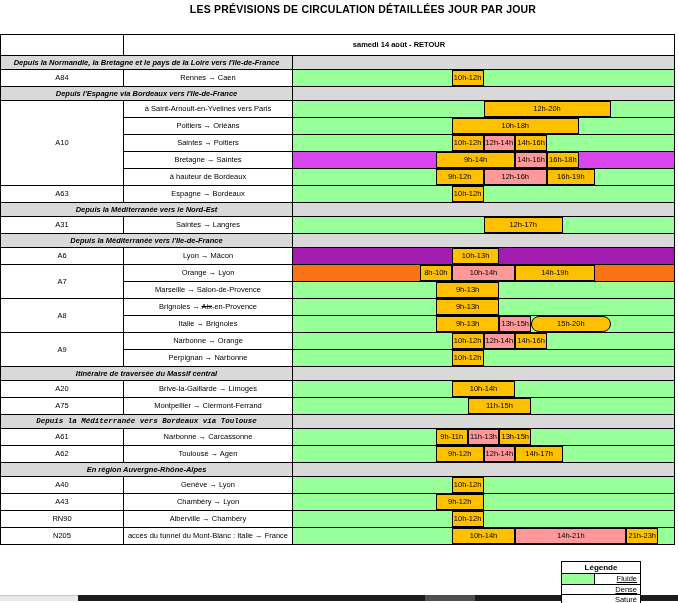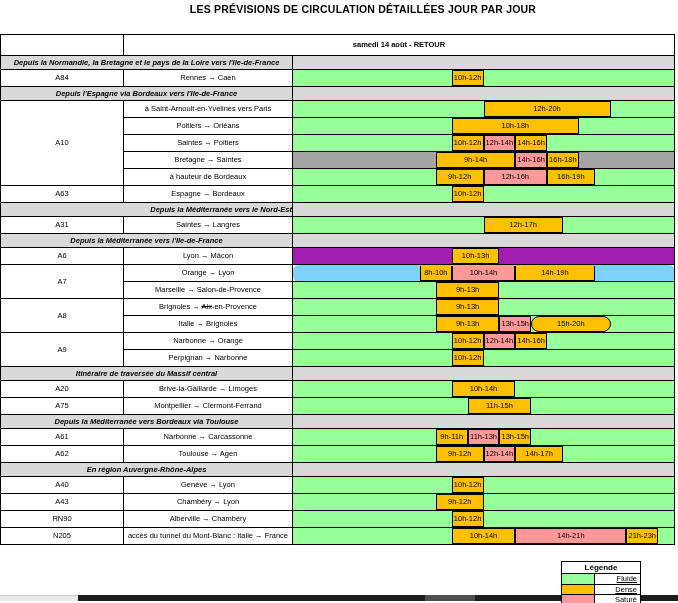--- a/index.html
+++ b/index.html
@@ -32,21 +32,21 @@
     display:flex;align-items:center;justify-content:center;
     font-size:7.5px;white-space:nowrap;overflow:hidden;
   }
   .strike{text-decoration:line-through;}
   .legend{
     position:absolute;left:561px;top:561px;width:78px;background:#fff;
     border:1px solid #000;z-index:3;font-size:7.5px;
   }
   .legend-title{font-weight:bold;font-size:8px;text-align:center;height:11px;line-height:11px;border-bottom:1px solid #000;}
   .legend-row{display:flex;height:9.6px;text-decoration:underline;}
-  .legend-row + .legend-row{border-top:1px solid #000;}
+  .legend-row + .legend-row{border-top:1px solid #000;align-items:flex-end;}
   .legend-swatch{width:32px;border-right:1px solid #000;}
   .legend-label{flex:1;text-align:right;padding-right:3px;line-height:9.6px;}
   .scroll-strip{position:absolute;left:0;top:595px;width:678px;height:6px;z-index:1;}
   .scroll-left{position:absolute;left:0;top:0;width:78px;height:6px;background:#e9e9e9;border-top:1px solid #c8c8c8;box-sizing:border-box;}
   .scroll-track{position:absolute;left:78px;top:0;width:600px;height:6px;background:#1d1d1d;}
   .scroll-thumb{position:absolute;left:425px;top:0;width:50px;height:6px;background:#4f4f4f;}
 </style>
 </head>
 <body>
 
@@ -94,21 +94,21 @@
       <tr class="data-row">
         <td>Saintes → Poitiers</td>
         <td class="timeline" style="background: rgb(153, 255, 153);">
           <div class="bar" style="left: 41.6667%; width: 8.33333%; background: rgb(255, 192, 0);">10h-12h</div>
           <div class="bar" style="left: 50%; width: 8.33333%; background: rgb(255, 153, 153);">12h-14h</div>
           <div class="bar" style="left: 58.3333%; width: 8.33333%; background: rgb(255, 192, 0);">14h-16h</div>
         </td>
       </tr>
       <tr class="data-row">
         <td>Bretagne → Saintes</td>
-        <td class="timeline" style="background: #a3a3a3;">
+        <td class="timeline" style="background: #d946ef;">
           <div class="bar" style="left: 37.5%; width: 20.8333%; background: rgb(255, 192, 0);">9h-14h</div>
           <div class="bar" style="left: 58.3333%; width: 8.33333%; background: rgb(255, 153, 153);">14h-16h</div>
           <div class="bar" style="left: 66.6667%; width: 8.33333%; background: rgb(255, 192, 0);">16h-18h</div>
         </td>
       </tr>
       <tr class="data-row">
         <td>à hauteur de Bordeaux</td>
         <td class="timeline" style="background: rgb(153, 255, 153);">
           <div class="bar" style="left: 37.5%; width: 12.5%; background: rgb(255, 192, 0);">9h-12h</div>
           <div class="bar" style="left: 50%; width: 16.6667%; background: rgb(255, 153, 153);">12h-16h</div>
@@ -116,21 +116,21 @@
         </td>
       </tr>
       <tr class="data-row">
         <td rowspan="1">A63</td>
         <td>Espagne → Bordeaux</td>
         <td class="timeline" style="background: rgb(153, 255, 153);">
           <div class="bar" style="left: 41.6667%; width: 8.33333%; background: rgb(255, 192, 0);">10h-12h</div>
         </td>
       </tr>
       <tr class="section-row">
-        <td colspan="2" class="section-label" style="background: rgb(217, 217, 217); text-align: right;">Depuis la Méditerranée vers le Nord-Est</td>
+        <td colspan="2" class="section-label" style="background: rgb(217, 217, 217);">Depuis la Méditerranée vers le Nord-Est</td>
         <td style="background: rgb(217, 217, 217);"></td>
       </tr>
       <tr class="data-row">
         <td rowspan="1">A31</td>
         <td>Saintes → Langres</td>
         <td class="timeline" style="background: rgb(153, 255, 153);">
           <div class="bar" style="left: 50%; width: 20.8333%; background: rgb(255, 192, 0);">12h-17h</div>
         </td>
       </tr>
       <tr class="section-row">
@@ -140,21 +140,21 @@
       <tr class="data-row">
         <td rowspan="1">A6</td>
         <td>Lyon → Mâcon</td>
         <td class="timeline" style="background: #a21caf;">
           <div class="bar" style="left: 41.6667%; width: 12.5%; background: rgb(255, 192, 0);">10h-13h</div>
         </td>
       </tr>
       <tr class="data-row">
         <td rowspan="2">A7</td>
         <td>Orange → Lyon</td>
-        <td class="timeline" style="background: #7dd3fc; border-radius: 6px;">
+        <td class="timeline" style="background: #f97316;">
           <div class="bar" style="left: 33.3333%; width: 8.33333%; background: rgb(255, 192, 0);">8h-10h</div>
           <div class="bar" style="left: 41.6667%; width: 16.6667%; background: rgb(255, 153, 153);">10h-14h</div>
           <div class="bar" style="left: 58.3333%; width: 20.8333%; background: rgb(255, 192, 0);">14h-19h</div>
         </td>
       </tr>
       <tr class="data-row">
         <td>Marseille →  Salon-de-Provence</td>
         <td class="timeline" style="background: rgb(153, 255, 153);">
           <div class="bar" style="left: 37.5%; width: 16.6667%; background: rgb(255, 192, 0);">9h-13h</div>
         </td>
@@ -201,21 +201,21 @@
         </td>
       </tr>
       <tr class="data-row">
         <td rowspan="1">A75</td>
         <td>Montpellier → Clermont-Ferrand</td>
         <td class="timeline" style="background: rgb(153, 255, 153);">
           <div class="bar" style="left: 45.8333%; width: 16.6667%; background: rgb(255, 192, 0);">11h-15h</div>
         </td>
       </tr>
       <tr class="section-row">
-        <td colspan="2" class="section-label" style="background: rgb(217, 217, 217);">Depuis la Méditerranée vers Bordeaux via Toulouse</td>
+        <td colspan="2" class="section-label" style="background: rgb(217, 217, 217); font-family: Liberation Mono, monospace;">Depuis la Méditerranée vers Bordeaux via Toulouse</td>
         <td style="background: rgb(217, 217, 217);"></td>
       </tr>
       <tr class="data-row">
         <td rowspan="1">A61</td>
         <td>Narbonne → Carcassonne</td>
         <td class="timeline" style="background: rgb(153, 255, 153);">
           <div class="bar" style="left: 37.5%; width: 8.33333%; background: rgb(255, 192, 0);">9h-11h</div>
           <div class="bar" style="left: 45.8333%; width: 8.33333%; background: rgb(255, 153, 153);">11h-13h</div>
           <div class="bar" style="left: 54.1667%; width: 8.33333%; background: rgb(255, 192, 0);">13h-15h</div>
         </td>

